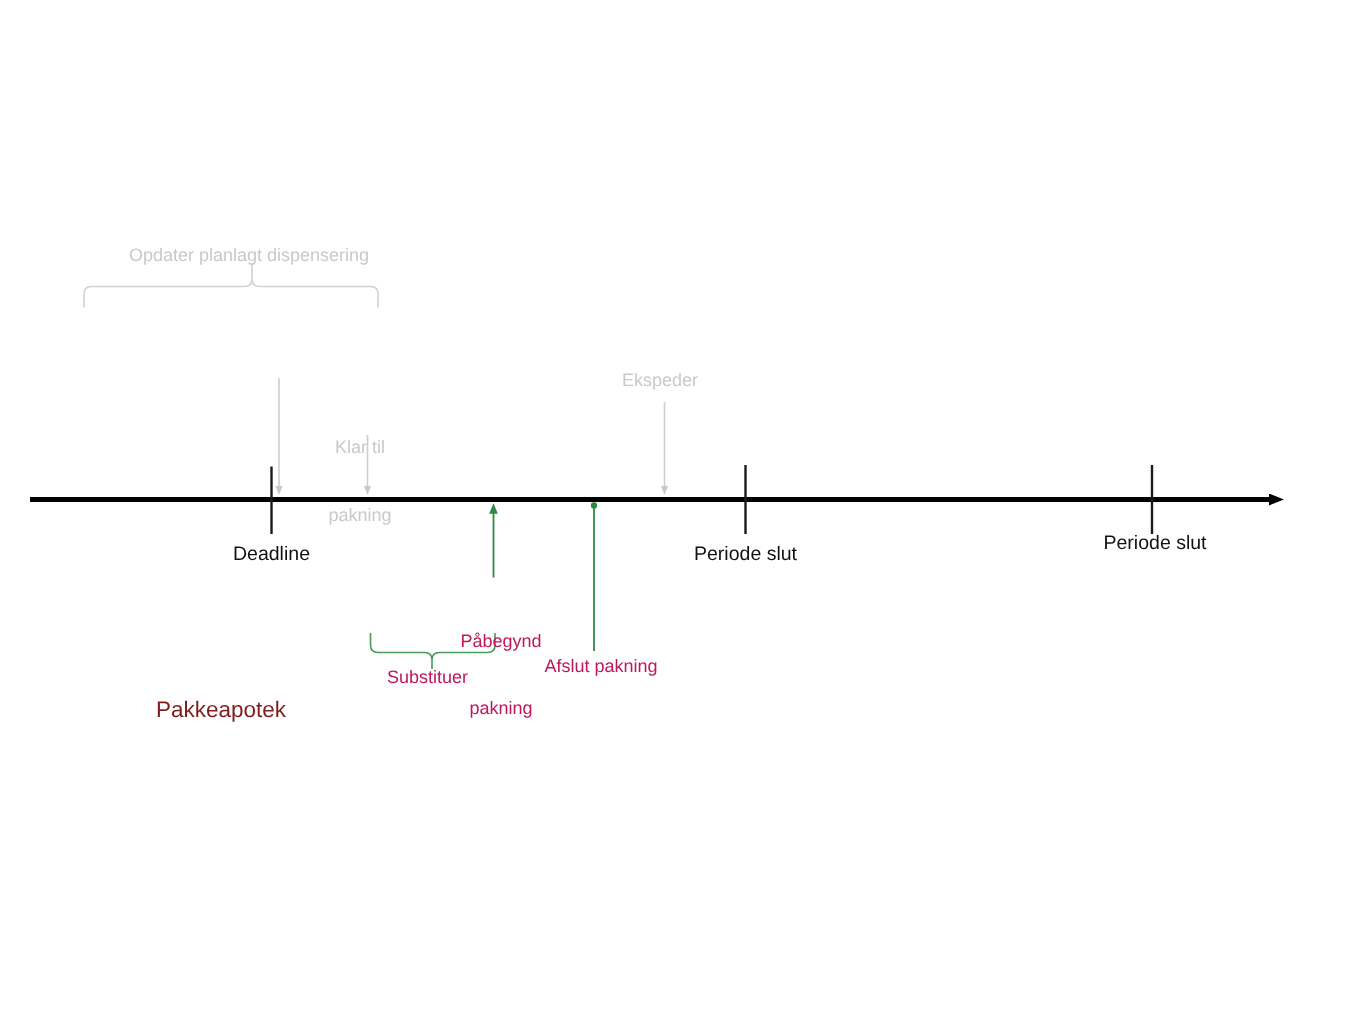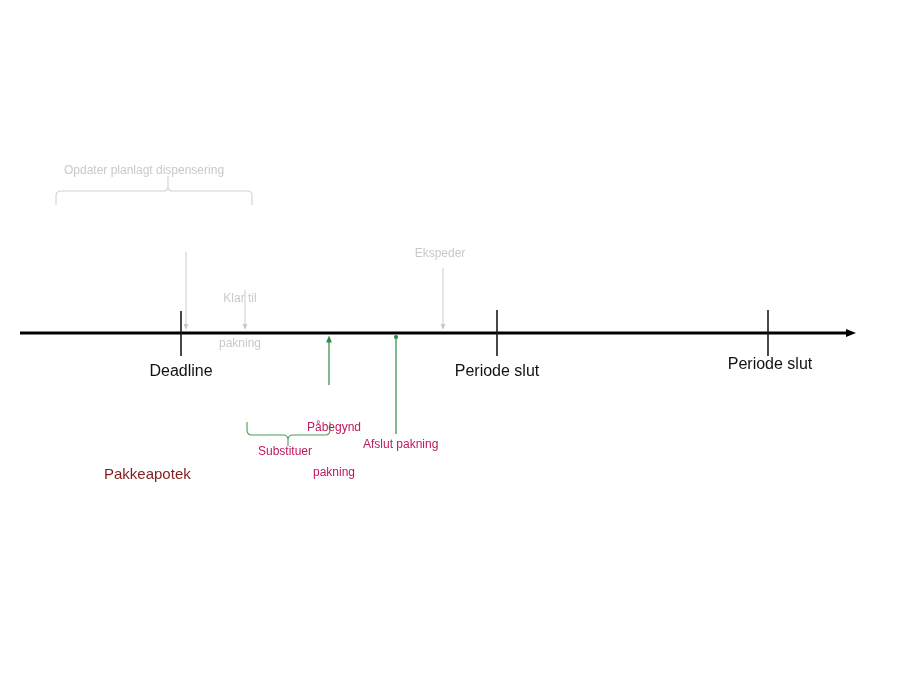--- a/index.html
+++ b/index.html
@@ -36,21 +36,21 @@
     font-size: 12px;
     text-align: center;
   }
   .lbl-gray-title {
     color: #cccccc;
     font-size: 17px;
     text-align: left;
   }
   .lbl-black {
     color: #111111;
-    font-size: 16px;
+    font-size: 13px;
     text-align: right;
   }
   .lbl-black-title {
     color: #7f1d1d;
     font-size: 15px;
     text-align: left;
   }
   .lbl-green {
     color: #be185d;
     font-size: 12px;
@@ -109,21 +109,21 @@
 
     <g fill="none" stroke="#4a9c5b" stroke-width="1.1">
       <path d="M247,422 L247,430 Q247,435 252,435 L283,435 Q288,435 288,440
                Q288,435 293,435 L325,435 Q330,435 330,430 L330,422"></path>
       <line x1="288" y1="440" x2="288" y2="446"></line>
     </g>
 
   </svg>
 
 
-  <div class="lbl lbl-gray ctr" style="left:144px; top:163px;">Opdater planlagt dispensering</div>
+  <div class="lbl lbl-gray ctr" style="left:166px; top:163px;">Opdater planlagt dispensering</div>
 
 
   <div class="lbl lbl-gray ctr" style="left:240px; top:261px;">
     <div>Klar til</div>
     <div>pakning</div>
   </div>
 
   <div class="lbl lbl-gray ctr" style="left:440px; top:246px;">Ekspeder</div>
 
   <div class="lbl lbl-black ctr" style="left:181px; top:361px;">Deadline</div>

